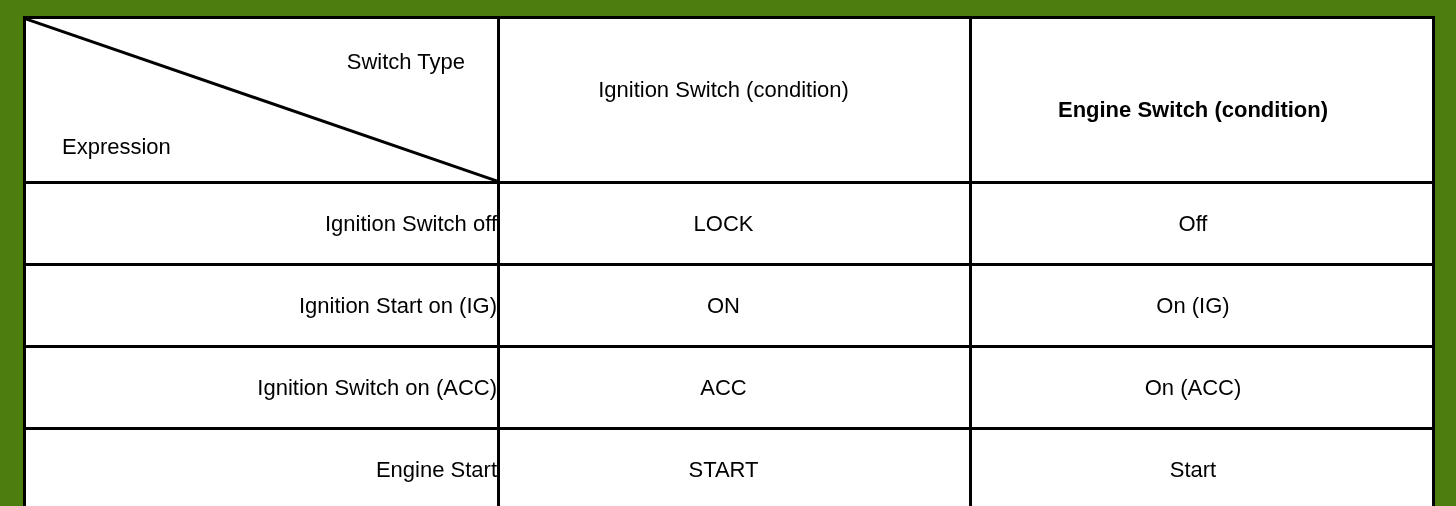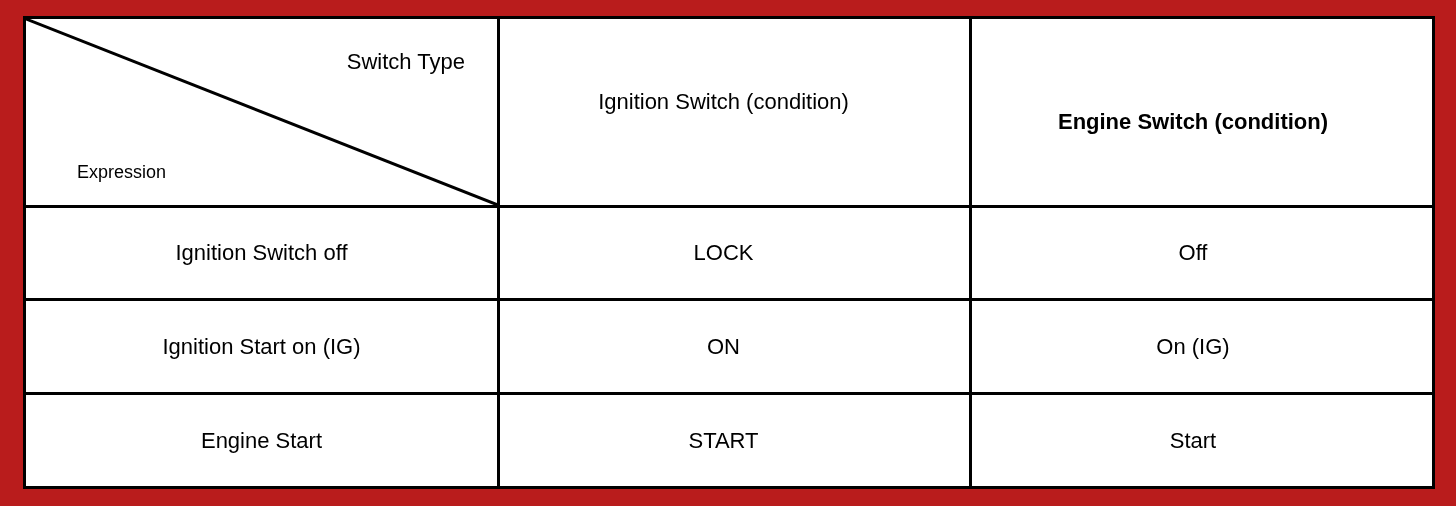--- a/index.html
+++ b/index.html
@@ -12,21 +12,21 @@
     height: 506px;
     font-family: "Liberation Sans", sans-serif;
     color: #000000;
     overflow: hidden;
   }
 
   #page {
     position: relative;
     width: 1456px;
     height: 506px;
-    background: #b91c1c;
+    background: #4d7c0f;
   }
 
   
   .switch-table {
     position: absolute;
     left: 23px;
     top: 16px;
     width: 1409px;       
     height: 473px;       
     border-collapse: collapse;
@@ -68,40 +68,39 @@
     position: absolute;
     right: 32px;
     top: 30px;
     font-size: 22px;
     white-space: nowrap;
   }
   .corner-label-expr {
     position: absolute;
     left: 36px;
     bottom: 22px;
-    font-size: 18px;
+    font-size: 22px;
     white-space: nowrap;
-    margin-left: 15px;
   }
 
   .head-text {
     display: block;
     text-align: center;
     font-size: 22px;
     white-space: nowrap;
   }
   .head-text.nudge-up   { transform: translate(-11px, -10px); }
   .head-text.nudge-down { transform: translate(-9px, 10px); font-weight: bold; }
 
   
   .row-body td { height: 79px; }
 
   .cell-expr {
     padding-left: 36px;
-    text-align: center;
+    text-align: right;
     white-space: nowrap;
   }
   .cell-val {
     text-align: center;
     white-space: nowrap;
     margin-left: 24px;
   }
   .cell-val.col-ign span { display: inline-block; transform: translateX(-11px); }
   .cell-val.col-eng span { display: inline-block; transform: translateX(-9px); }
 </style>
@@ -149,20 +148,29 @@
       <tr class="row-body">
         <td class="col-expr cell-expr">Ignition Start on (IG)</td>
         <td class="col-ign cell-val">
           <span>ON</span>
         </td>
         <td class="col-eng cell-val">
           <span>On (IG)</span>
         </td>
       </tr>
 
+      <tr class="row-body">
+        <td class="col-expr cell-expr">Ignition Switch on (ACC)</td>
+        <td class="col-ign cell-val">
+          <span>ACC</span>
+        </td>
+        <td class="col-eng cell-val">
+          <span>On (ACC)</span>
+        </td>
+      </tr>
 
       <tr class="row-body">
         <td class="col-expr cell-expr">Engine Start</td>
         <td class="col-ign cell-val">
           <span>START</span>
         </td>
         <td class="col-eng cell-val">
           <span>Start</span>
         </td>
       </tr>

